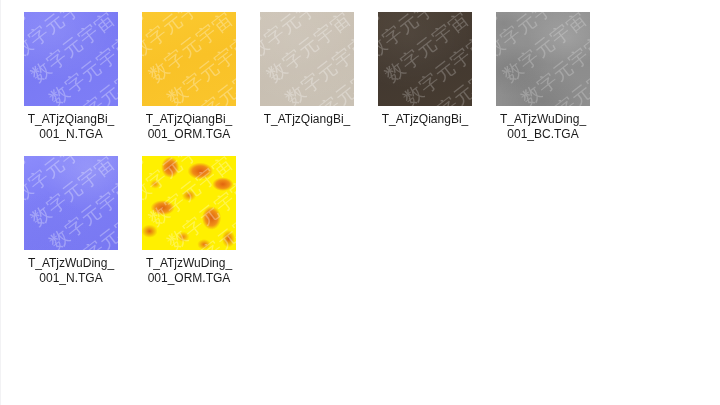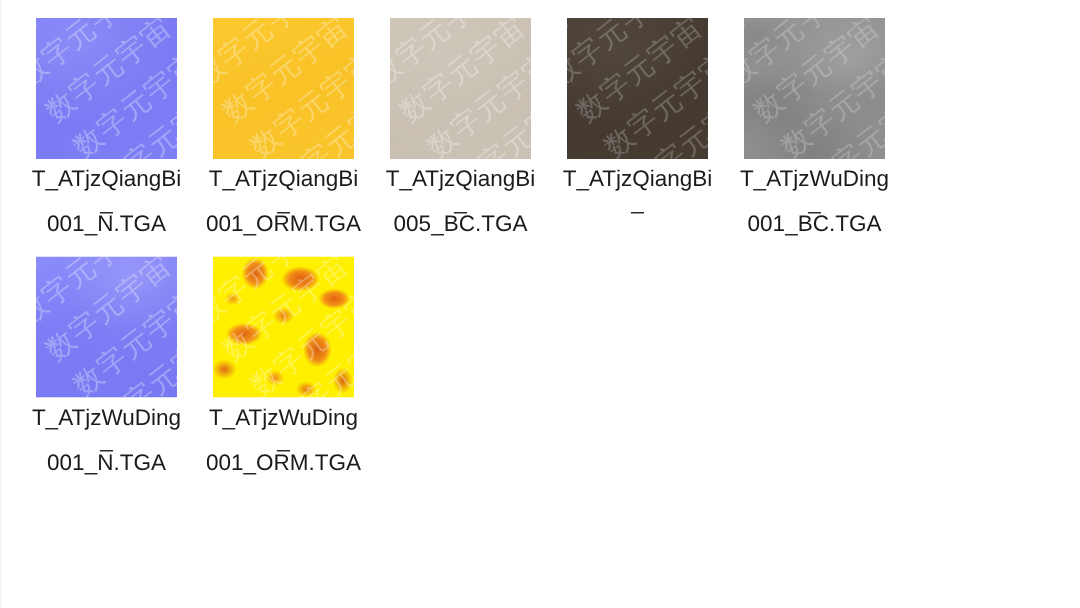--- a/index.html
+++ b/index.html
@@ -72,21 +72,21 @@
     color: rgba(255,255,255,0.22);
   }
   .watermark span {
     display: block;
     padding-left: 22px;
   }
   .file-label {
     margin-top: 6px;
     width: 104px;
     text-align: center;
-    font-size: 15px;
+    font-size: 12px;
     line-height: 15px;
     color: #1B1B1B;
     font-family: "Liberation Sans", sans-serif;
     word-break: break-all;
   }
   .file-label .line2 {
     display: block;
   }
 
   
@@ -176,21 +176,21 @@
         <div class="thumb tex-bc-tan"></div>
         <div class="watermark">
           <span>数字元宇宙</span>
           <span>数字元宇宙</span>
           <span>数字元宇宙</span>
           <span>数字元宇宙</span>
           <span>数字元宇宙</span>
           <span>数字元宇宙</span>
         </div>
       </div>
-      <div class="file-label"><span class="line1">T_ATjzQiangBi_</span><span class="line2">005_BC.TGA</span></div>
+      <div class="file-label"><span class="line1">T_ATjzQiangBi_</span></div>
     </div>
     <div class="file-item">
       <div class="thumb-wrap">
         <div class="thumb tex-bc-brown"></div>
         <div class="watermark dark">
           <span>数字元宇宙</span>
           <span>数字元宇宙</span>
           <span>数字元宇宙</span>
           <span>数字元宇宙</span>
           <span>数字元宇宙</span>

